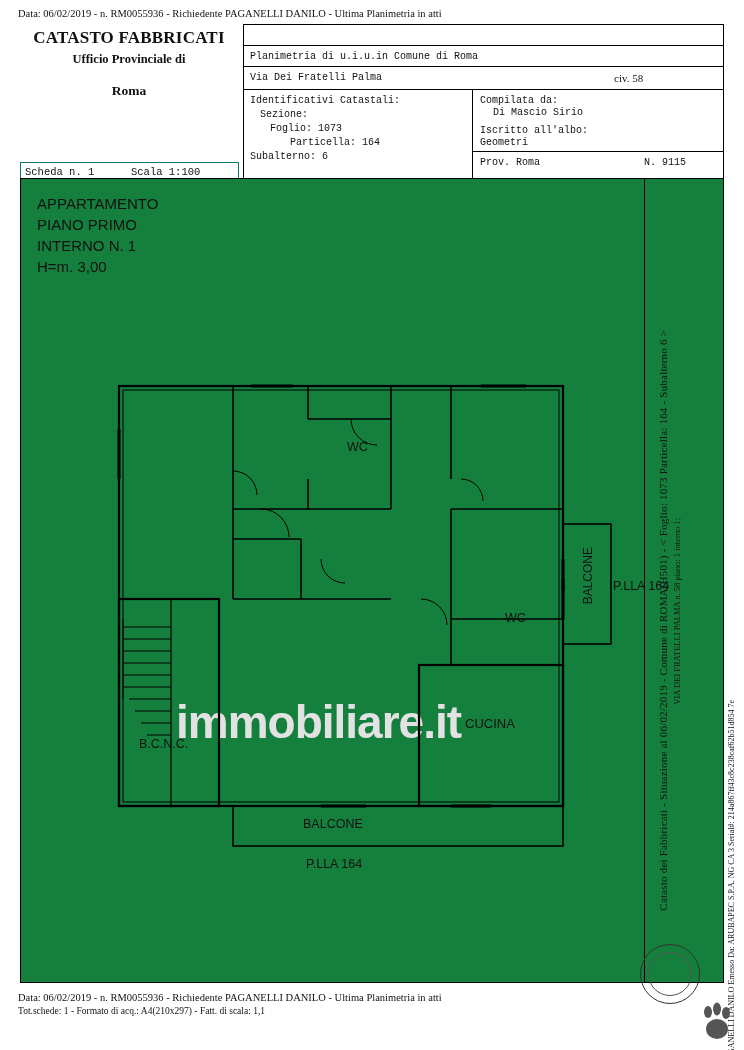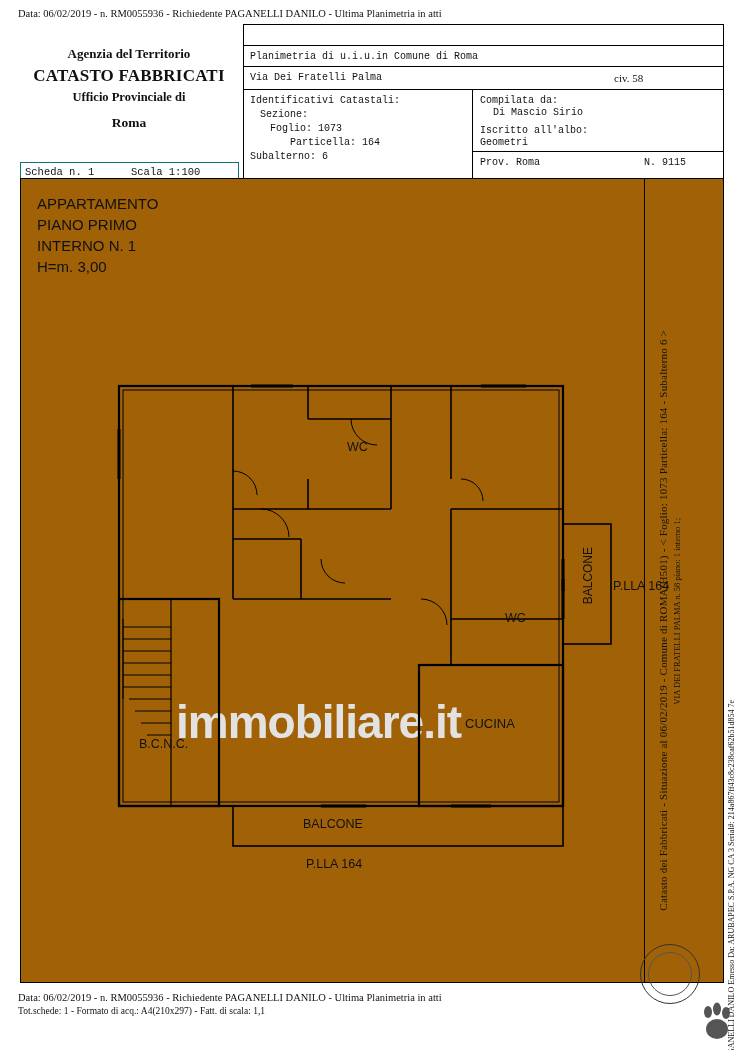--- a/index.html
+++ b/index.html
@@ -26,21 +26,21 @@
   }
 
   
   .hdr-left{
     position:absolute;left:20px;top:24px;width:218px;height:140px;
     text-align:center;
   }
   .hdr-left .l1{font-size:13px;font-weight:bold;margin-top:22px;}
   .hdr-left .l2{font-size:17px;font-weight:bold;margin-top:4px;letter-spacing:.2px;}
   .hdr-left .l3{font-size:12.5px;font-weight:bold;margin-top:4px;}
-  .hdr-left .l4{font-size:13.5px;font-weight:bold;margin-top:10px;}
+  .hdr-left .l4{font-size:13.5px;font-weight:bold;margin-top:16px;}
 
   .scheda-box{
     position:absolute;left:20px;top:162px;width:219px;height:18px;
     border:1px solid #0f766e;box-sizing:border-box;
     font-size:10.5px;font-family:"Liberation Mono",monospace;
   }
   .scheda-box .s1{position:absolute;left:4px;top:3px;}
   .scheda-box .s2{position:absolute;left:110px;top:3px;}
 
   .hdr-right{
@@ -65,21 +65,21 @@
   .r-comp{position:absolute;left:236px;top:70px;}
   .r-comp2{position:absolute;left:236px;top:82px;padding-left:13px;}
   .r-isc{position:absolute;left:236px;top:100px;}
   .r-isc2{position:absolute;left:236px;top:112px;}
   .r-prov{position:absolute;left:236px;top:132px;}
   .r-n{position:absolute;left:400px;top:132px;}
 
   
   .frame{
     position:absolute;left:20px;top:178px;width:704px;height:805px;
-    border:1px solid #000;box-sizing:border-box;background:#a16207;
+    border:1px solid #000;box-sizing:border-box;background:#15803d;
   }
   .frame-inner-right{
     position:absolute;right:78px;top:0;bottom:0;border-left:1px solid #000;
   }
 
   .title-block{position:absolute;left:16px;top:14px;font-family:"Liberation Sans",sans-serif;}
   .title-block div{font-size:15px;line-height:21px;}
 
   
   .watermark{
@@ -126,21 +126,20 @@
   .stair line{stroke:#000;stroke-width:1;}
 </style>
 </head>
 <body>
 
 <div class="page">
 
   <div class="top-note">Data: 06/02/2019 -  n. RM0055936 - Richiedente PAGANELLI DANILO - Ultima Planimetria in atti</div>
 
   <div class="hdr-left">
-    <div class="l1">Agenzia del Territorio</div>
     <div class="l2">CATASTO FABBRICATI</div>
     <div class="l3">Ufficio Provinciale di</div>
     <div class="l4">Roma</div>
   </div>
 
   <div class="scheda-box">
     <span class="s1">Scheda n. 1</span>
     <span class="s2">Scala 1:100</span>
   </div>
 

